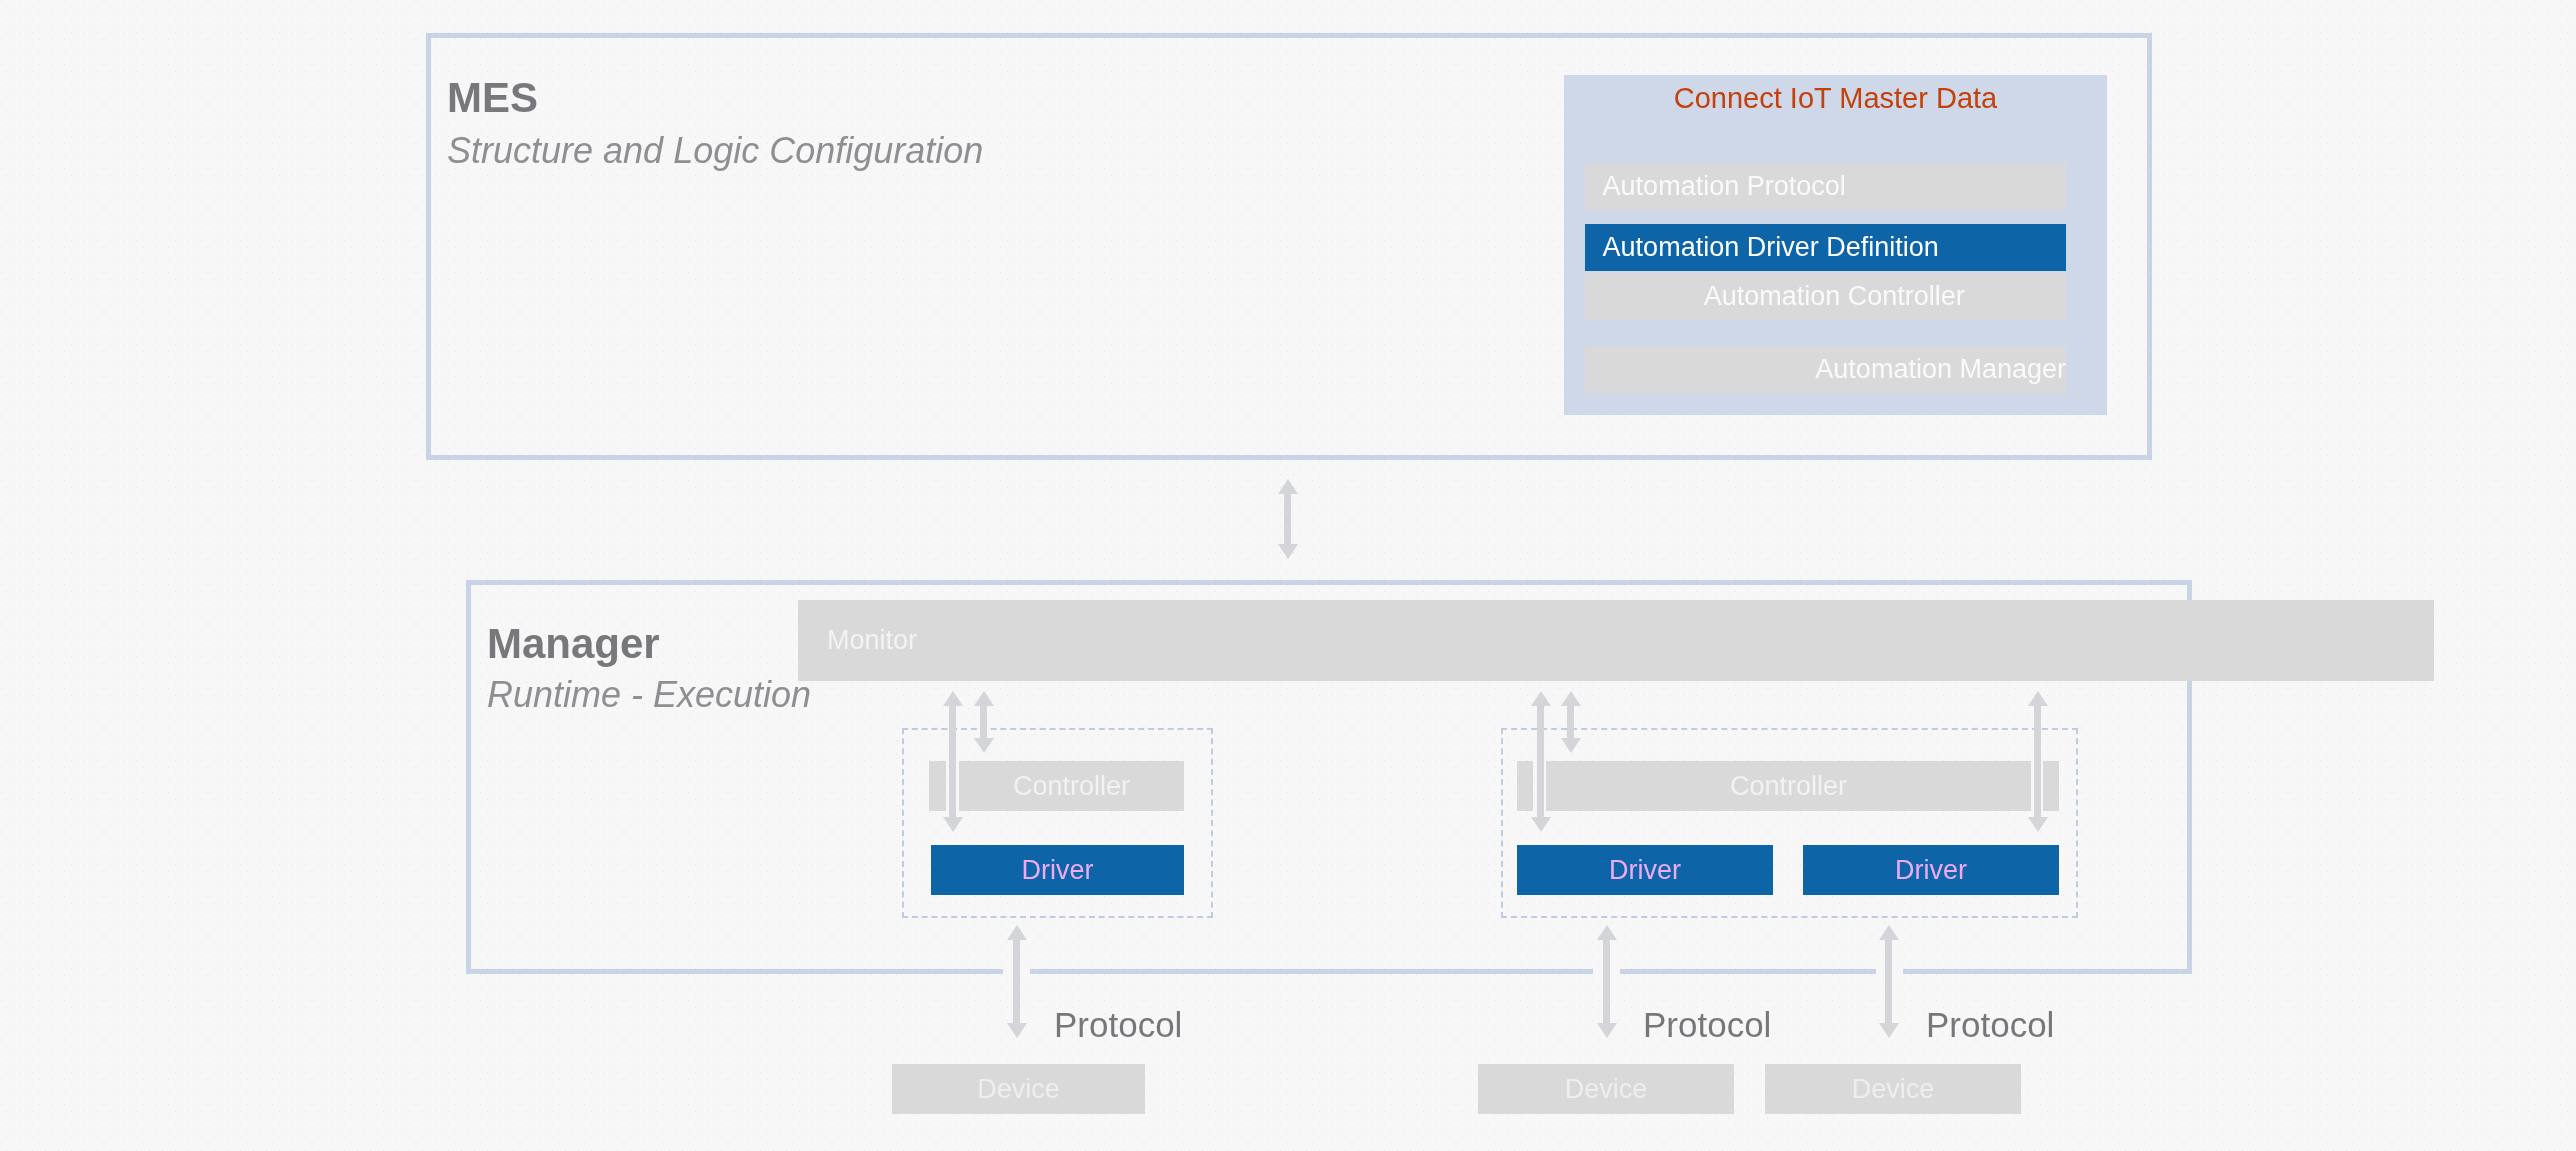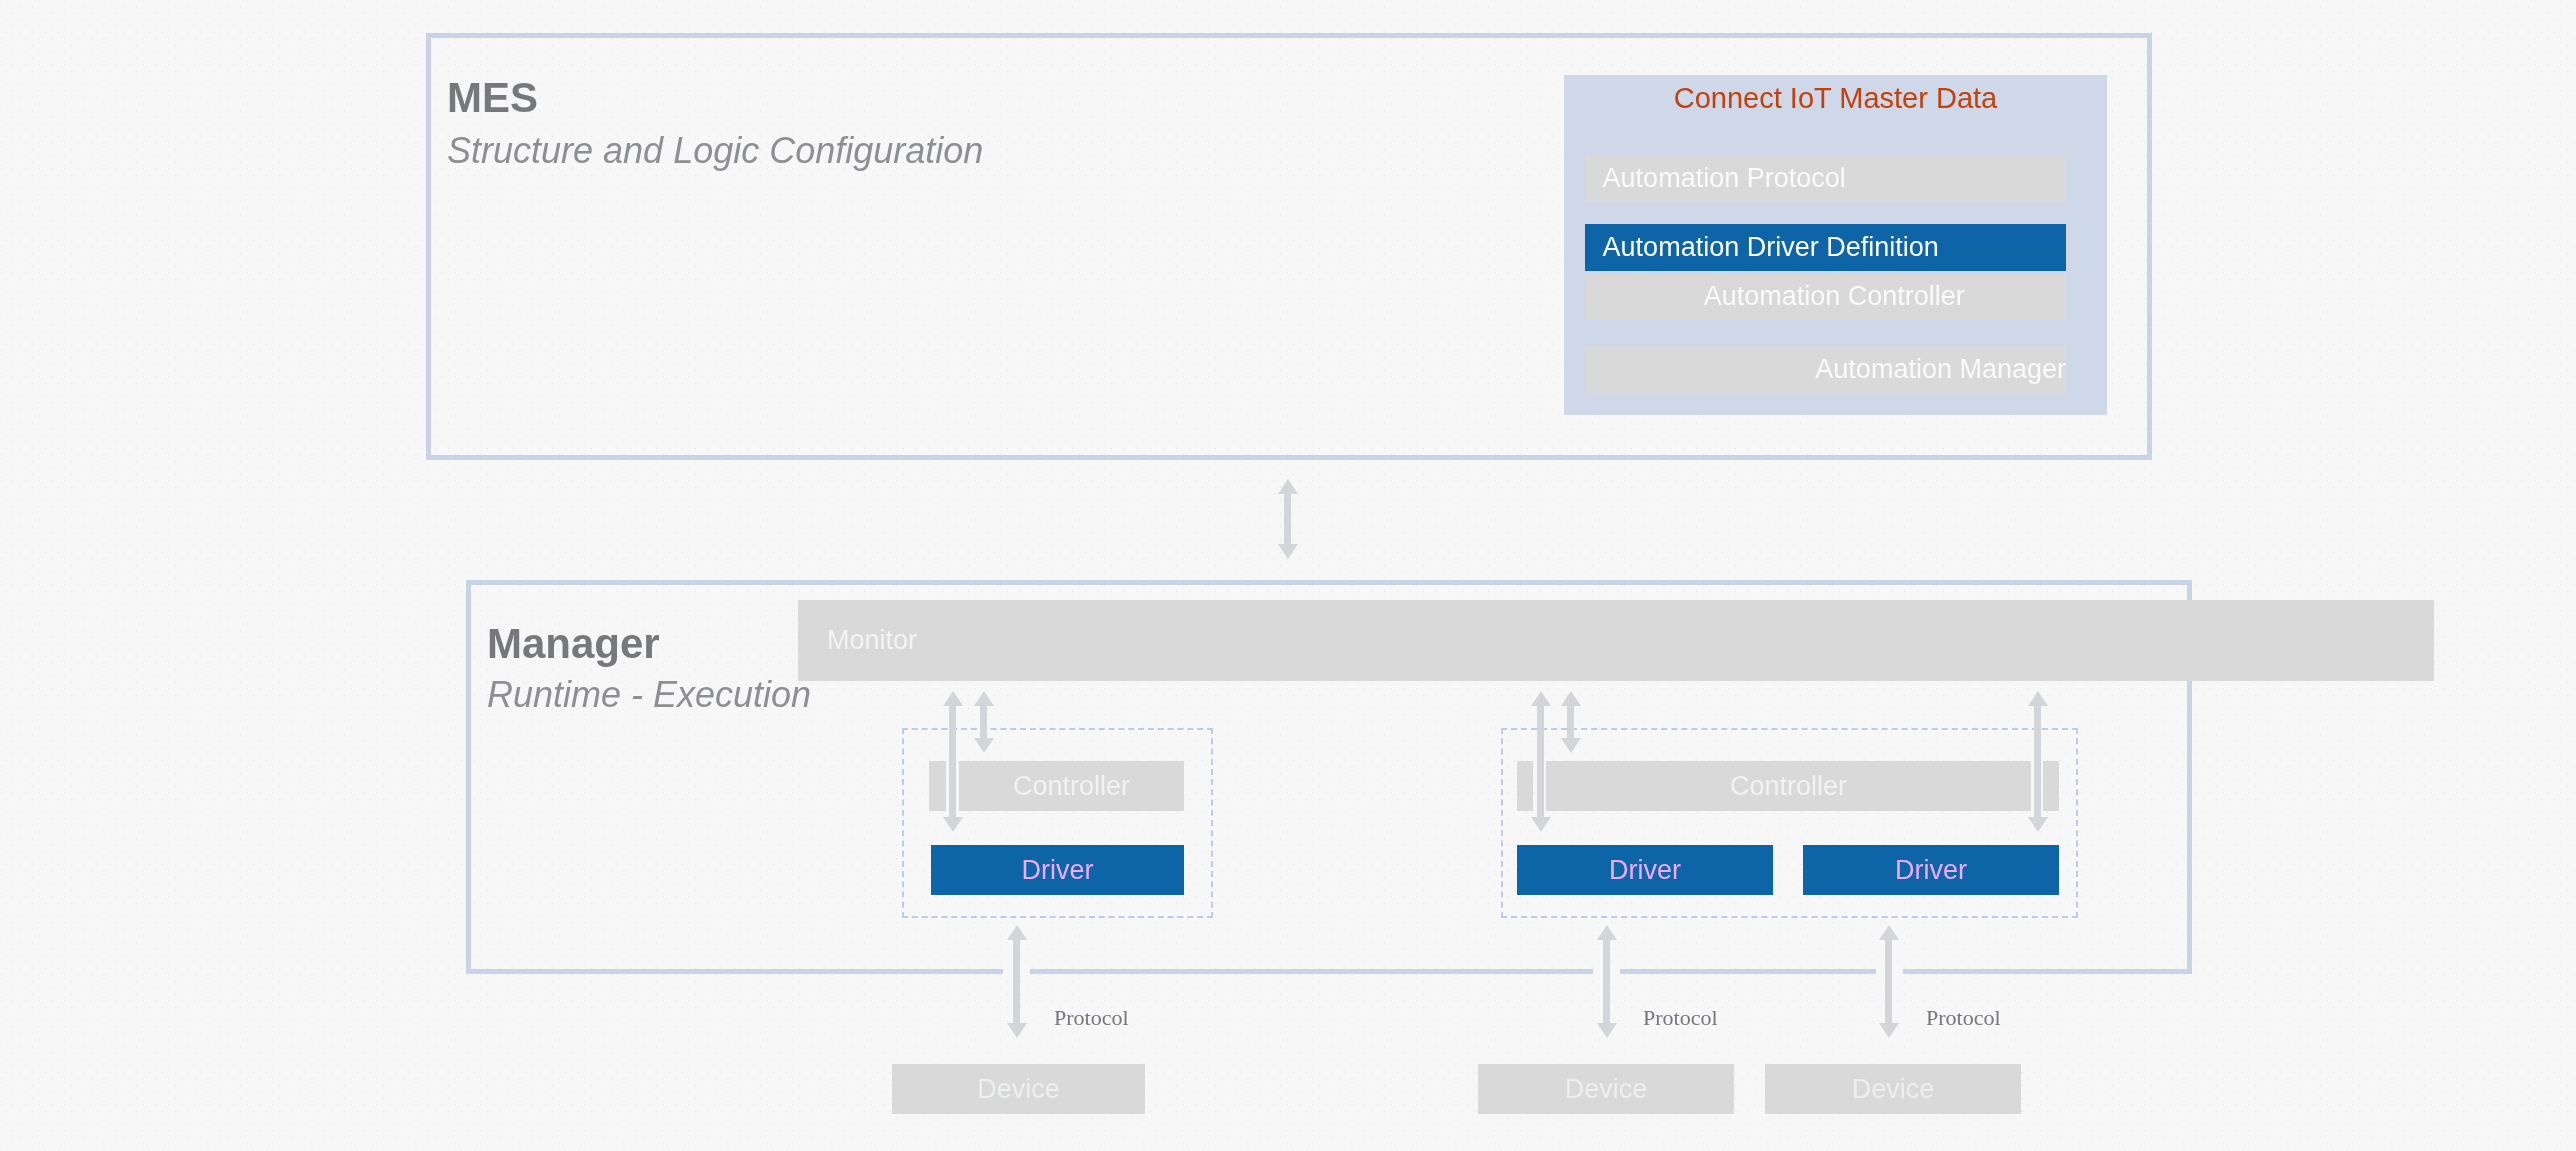--- a/index.html
+++ b/index.html
@@ -56,21 +56,21 @@
     position:absolute;left:0;top:9.4px;width:100%;
     text-align:center;font-size:29px;line-height:1;color:#c2410c;white-space:nowrap;
   }
   .menu-row{
     position:absolute;left:21px;width:481px;height:47px;
     background:var(--bar);
     font-size:27px;line-height:47px;color:#fafafa;
     padding-left:17.6px;box-sizing:border-box;white-space:nowrap;
   }
   .menu-row.selected{background:var(--blue);color:#ffffff;}
-  #row-0{top:80px;} #row-1{top:149px;} #row-2{top:198px;text-align:center;} #row-3{top:271px;text-align:right;}
+  #row-0{top:88px;} #row-1{top:149px;} #row-2{top:198px;text-align:center;} #row-3{top:271px;text-align:right;}
 
   
   #monitor-bar{
     position:absolute;left:327px;top:15px;width:1636px;height:81px;
     background:var(--bar);
     font-size:27px;line-height:81px;color:#f2f3f3;
     padding-left:29px;box-sizing:border-box;
   }
 
   
@@ -105,21 +105,21 @@
   }
   .arrow-v::before{top:0;border-bottom:15px solid var(--arrow);}
   .arrow-v::after{bottom:0;border-top:15px solid var(--arrow);}
   .arrow-v .shaft{
     position:absolute;left:6.4px;width:7px;top:12.3px;bottom:12.3px;
     background:var(--arrow);
   }
 
   .protocol-label{
     position:absolute;
-    font-size:22px;line-height:1;color:var(--prototext);white-space:nowrap;font-family:Liberation Serif, serif;
+    font-size:35px;line-height:1;color:var(--prototext);white-space:nowrap;
   }
 
   
   .border-gap{
     position:absolute;top:967px;width:27px;height:9.4px;
     background:var(--pagebg);
   }
 </style>
 </head>
 <body>

